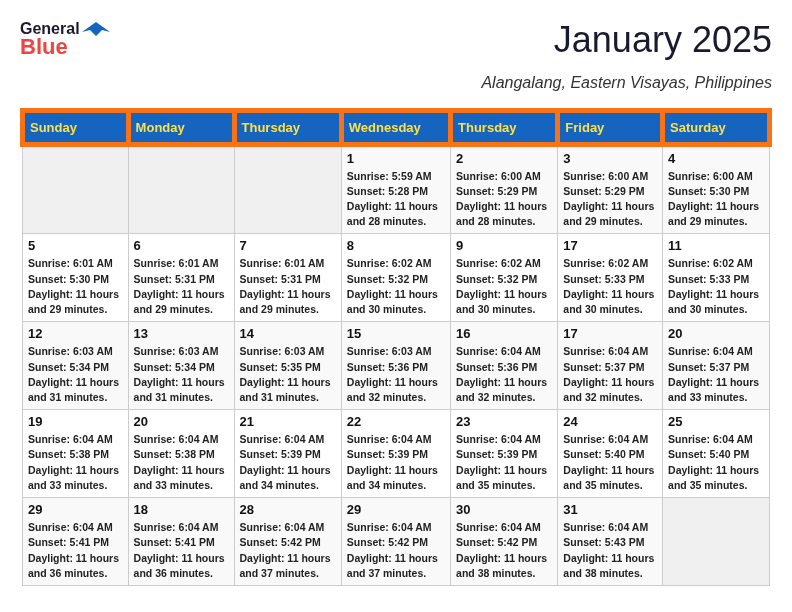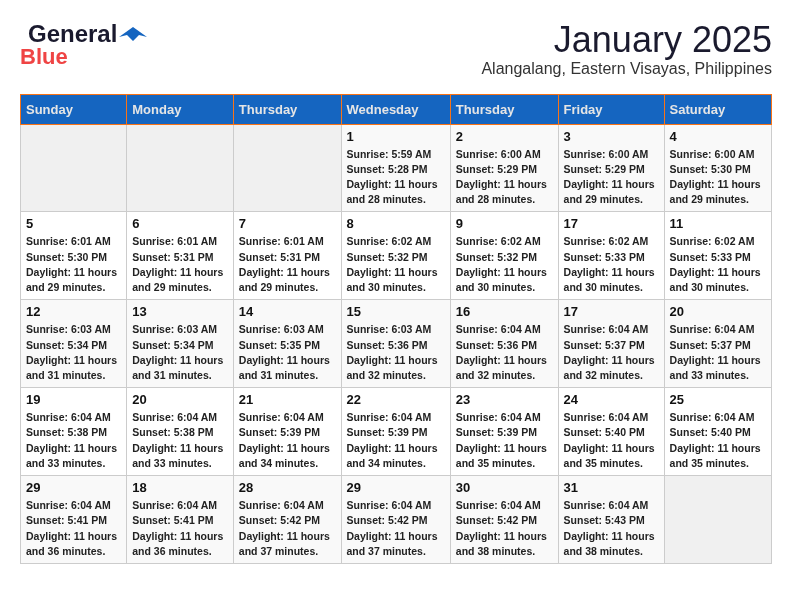--- a/index.html
+++ b/index.html
@@ -26,35 +26,36 @@
     }
     .calendar-title {
       font-size: 36px;
       font-weight: normal;
       color: #1a1a2e;
       line-height: 1.1;
     }
     .calendar-subtitle {
       font-size: 16px;
       color: #333;
-      margin-top: 0;
+      margin-top: 14px;
+      font-style: italic;
     }
     table {
       width: 100%;
       border-collapse: collapse;
       font-size: 11px;
     }
     thead tr th {
       background-color: #1565c0;
-      color: #e5e5e5;
+      color: #fde047;
       padding: 7px 5px;
       text-align: left;
       font-size: 13px;
       font-weight: bold;
-      border: 1px solid #f97316;
+      border: 5px solid #f97316;
     }
     tbody tr td {
       border: 1px solid #ccc;
       vertical-align: top;
       padding: 4px 5px;
       width: 113px;
       min-height: 80px;
       background: #fff;
     }
     tbody tr:nth-child(odd) td {
@@ -78,21 +79,21 @@
     .empty-cell {
       background: #f0f0f0 !important;
     }
   </style>
 </head>
 <body>
 
 <div class="header-section">
   <div class="logo">
     <div style="display:flex; align-items:center; gap:2px;">
-      <span style="font-size:24px; font-weight:bold; color:#1a1a2e;margin-left:8px;">General</span>
+      <span style="font-size:16px; font-weight:bold; color:#1a1a2e;">General</span>
       <svg width="28" height="18" viewBox="0 0 28 18">
         <polygon points="14,2 28,12 20,10 14,16 8,10 0,12" fill="#1565c0"></polygon>
       </svg>
     </div>
     <div style="font-size:22px; font-weight:bold; color:#ef4444; margin-top:-4px;">Blue</div>
   </div>
   <div class="title-section">
     <div class="calendar-title">January 2025</div>
     <div class="calendar-subtitle">Alangalang, Eastern Visayas, Philippines</div>
   </div>

